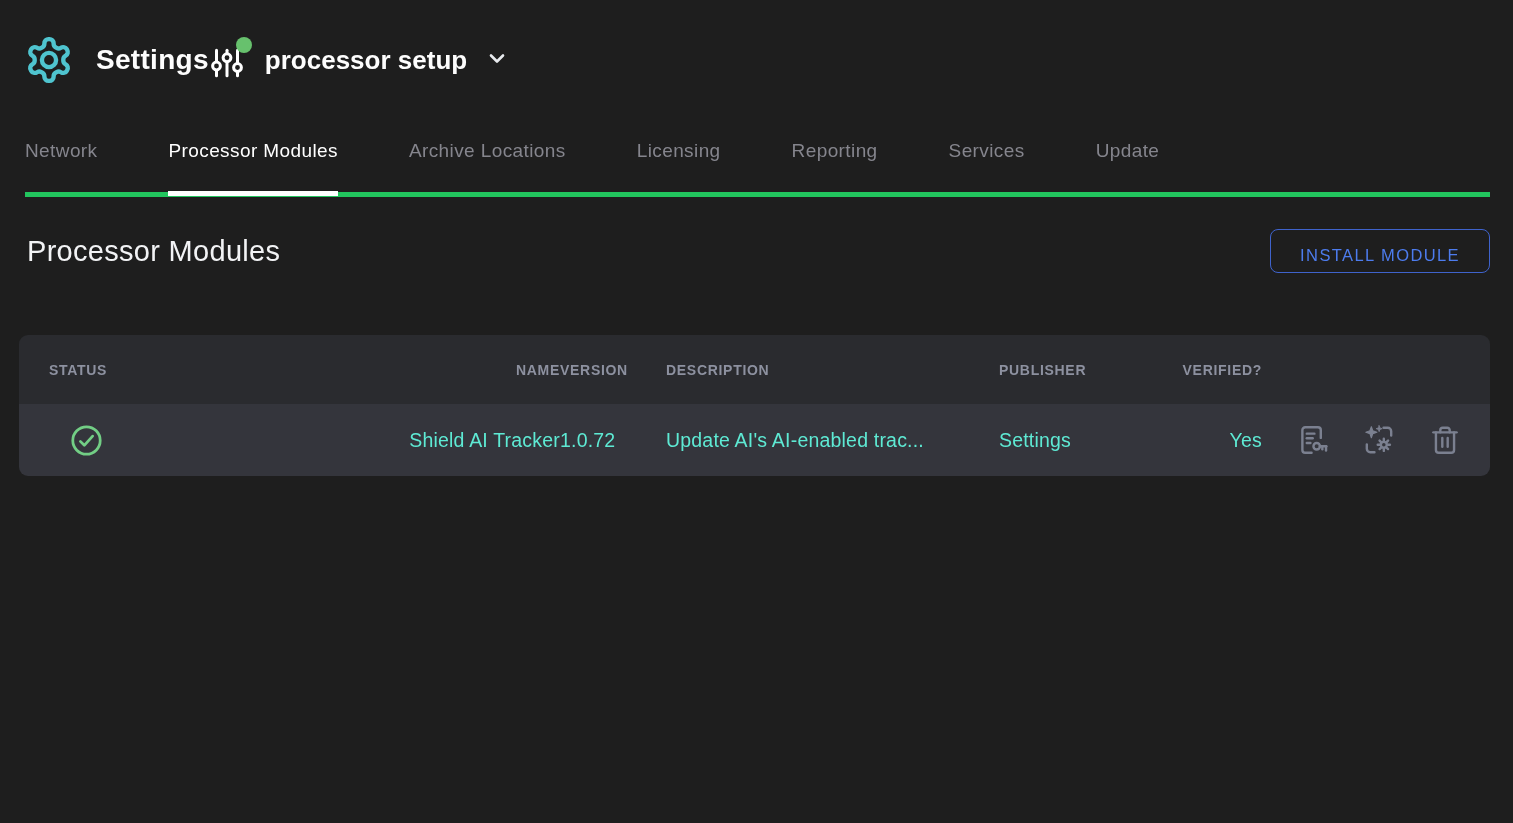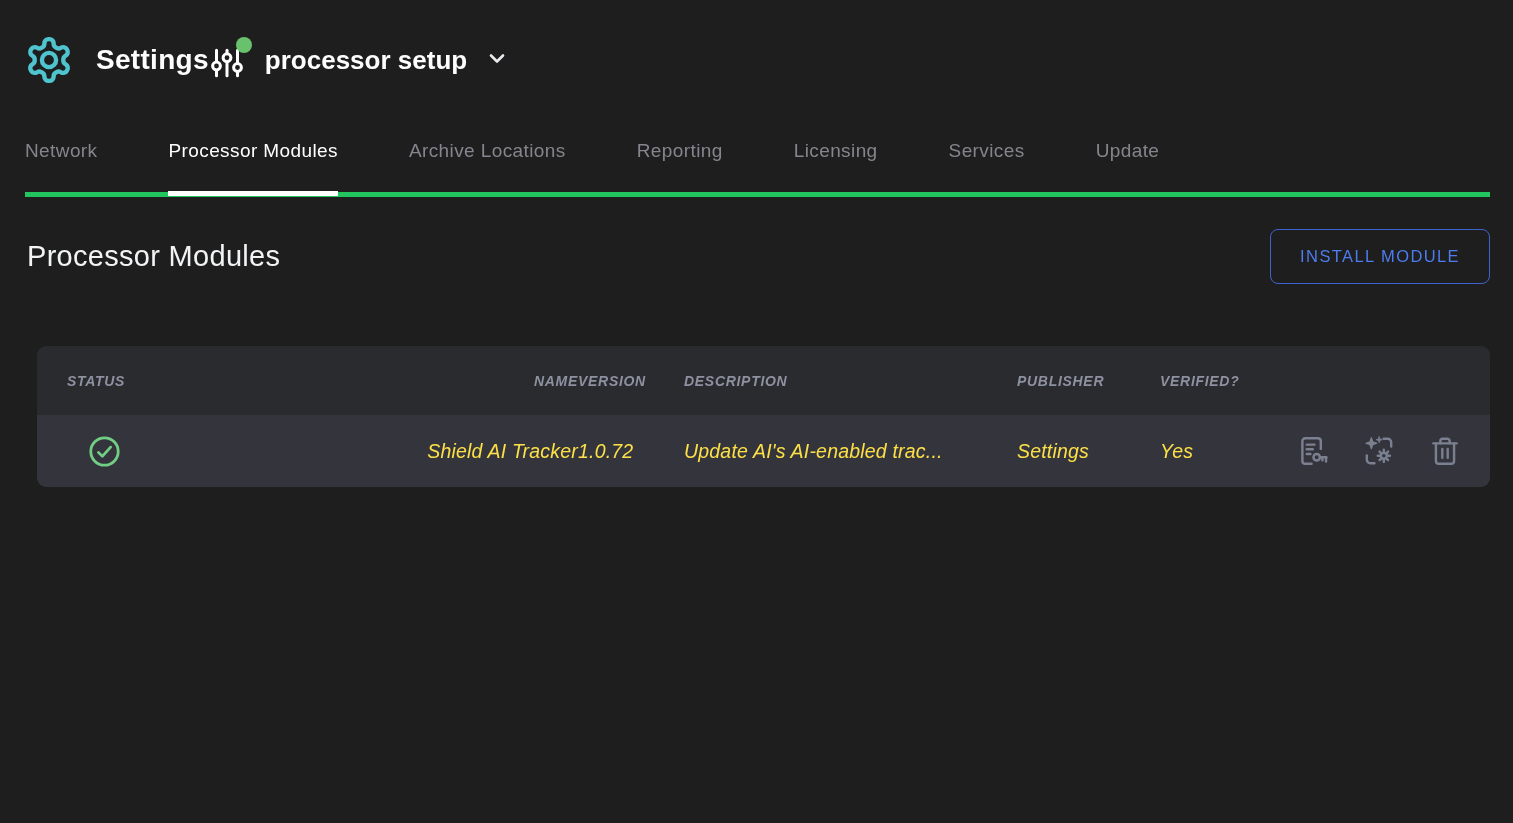--- a/index.html
+++ b/index.html
@@ -74,56 +74,55 @@
   .install-btn {
     background: transparent;
     border: 1.5px solid #3f63cc;
     border-radius: 8px;
     color: #4d7cee;
     font-family: "Liberation Sans", sans-serif;
     font-size: 16.5px;
     font-weight: 500;
     letter-spacing: 1.4px;
     padding: 16px 29px;
-    height: 55px;
+    height: 44px;
     cursor: pointer;
   }
 
   
   .module-table {
-    margin: 62px 23px 0 37px;
+    margin: 62px 23px 0 19px;
     border-radius: 9px;
     overflow: hidden;
-    font-style: italic;
   }
   .t-head {
     display: flex;
     align-items: center;
     height: 69px;
     background: #2a2b2f;
     color: #8d91a0;
     font-size: 14px;
     font-weight: 700;
     letter-spacing: 0.7px;
   }
   .t-row {
     display: flex;
     align-items: center;
     height: 72px;
     background: #34353c;
-    color: #fde047;
+    color: #5eead4;
     font-size: 19.5px;
     letter-spacing: 0.2px;
   }
   .col-status    { width: 133px; padding-left: 30px; }
   .col-name      { width: 408px; text-align: right; }
   .col-version   { width: 106px; }
   .col-desc      { width: 333px; overflow: hidden; white-space: nowrap; }
   .col-publisher { width: 143px; }
-  .col-verified  { width: 120px; }
+  .col-verified  { width: 120px; text-align: right; }
   .col-actions   {
     flex: 1;
     display: flex;
     align-items: center;
     justify-content: flex-end;
     gap: 32px;
     padding-right: 28px;
   }
   .t-row .col-status { padding-left: 50px; display: flex; align-items: center; }
   .check-icon svg { width: 35px; height: 35px; stroke: #72ce85; display: block; }
@@ -164,22 +163,22 @@
           <path d="M6 9.5l6 6 6-6"></path>
         </svg>
       </span>
     </div>
   </div>
 
   <div class="tabs">
     <div class="tab">Network</div>
     <div class="tab tab--active">Processor Modules</div>
     <div class="tab">Archive Locations</div>
+    <div class="tab">Licensing</div>
     <div class="tab">Reporting</div>
-    <div class="tab">Licensing</div>
     <div class="tab">Services</div>
     <div class="tab">Update</div>
   </div>
 
   <div class="page-head">
     <div class="page-title">Processor Modules</div>
     <button class="install-btn">INSTALL MODULE</button>
   </div>
 
   <div class="module-table">

